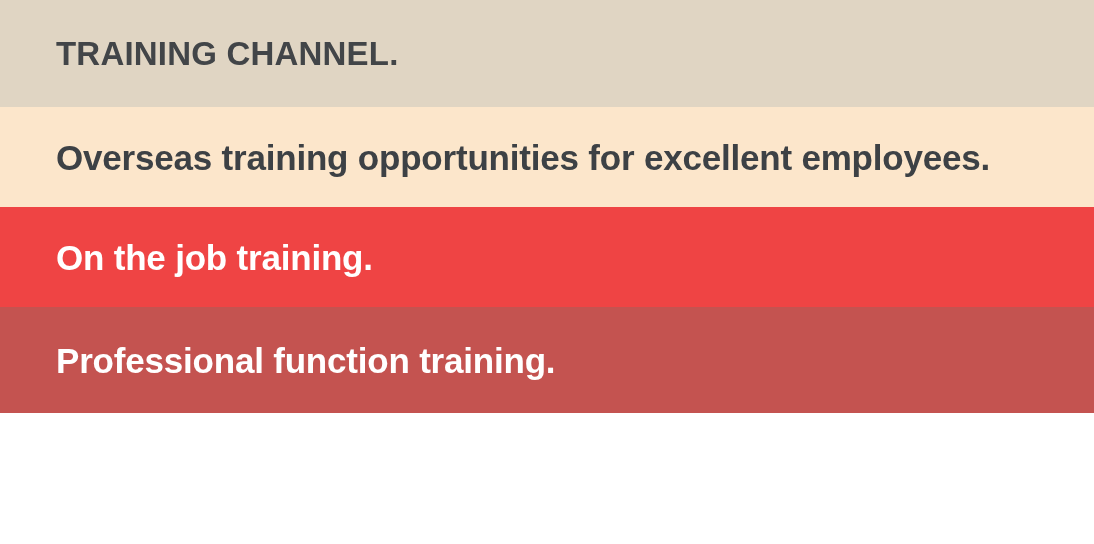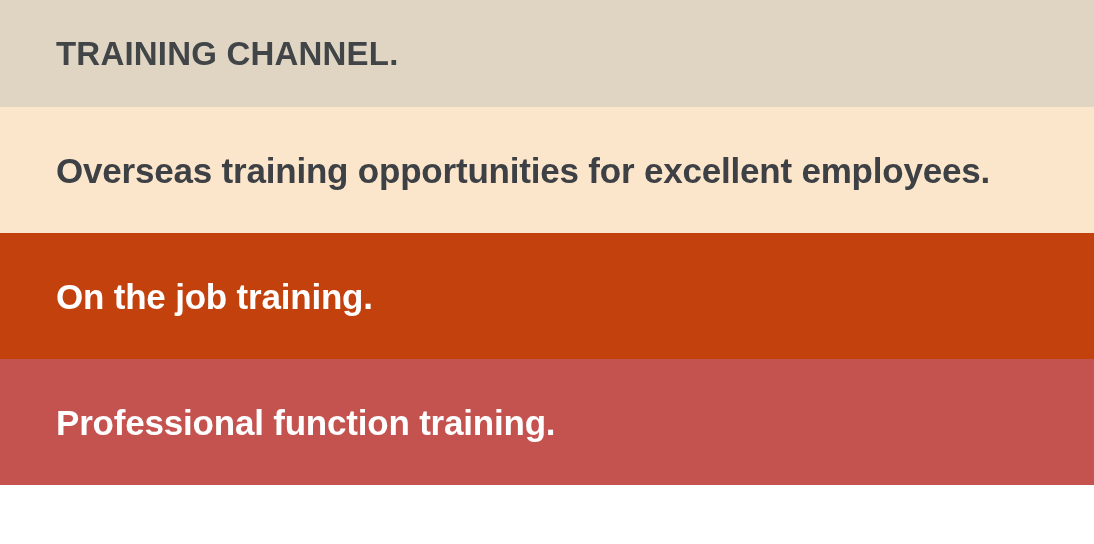--- a/index.html
+++ b/index.html
@@ -40,24 +40,24 @@
   .header-title {
     font-weight: bold;
     font-size: 33px;
     letter-spacing: 0.2px;
     line-height: 1;
     white-space: nowrap;
   }
 
   
   .band-item {
-    height: 126px;
+    height: 100px;
   }
   .band-item-last {
-    height: 126px;
+    height: 106px;
     align-items: center;
   }
   .item-label {
     font-weight: bold;
     font-size: 35px;
     letter-spacing: -0.2px;
     line-height: 1;
     white-space: nowrap;
   }
 </style>
@@ -68,21 +68,21 @@
 
   <div class="band band-header" style="background-color: rgb(224, 213, 195);">
     <div class="header-title" style="color: rgb(66, 69, 72);">TRAINING CHANNEL.</div>
   </div>
 
   <div class="band band-item" style="background-color: rgb(252, 230, 203);">
     <div class="item-label" style="color: rgb(61, 65, 69);">Overseas training opportunities for excellent employees.</div>
   </div>
 
 
-  <div class="band band-item" style="background-color: #c2410c;">
+  <div class="band band-item" style="background-color: #ef4444;">
     <div class="item-label" style="color: rgb(255, 255, 255);">On the job training.</div>
   </div>
 
   <div class="band band-item band-item-last" style="background-color: rgb(196, 83, 80);">
     <div class="item-label" style="color: rgb(255, 255, 255);">Professional function training.</div>
   </div>
 
 </div>
 
 </body></html>

